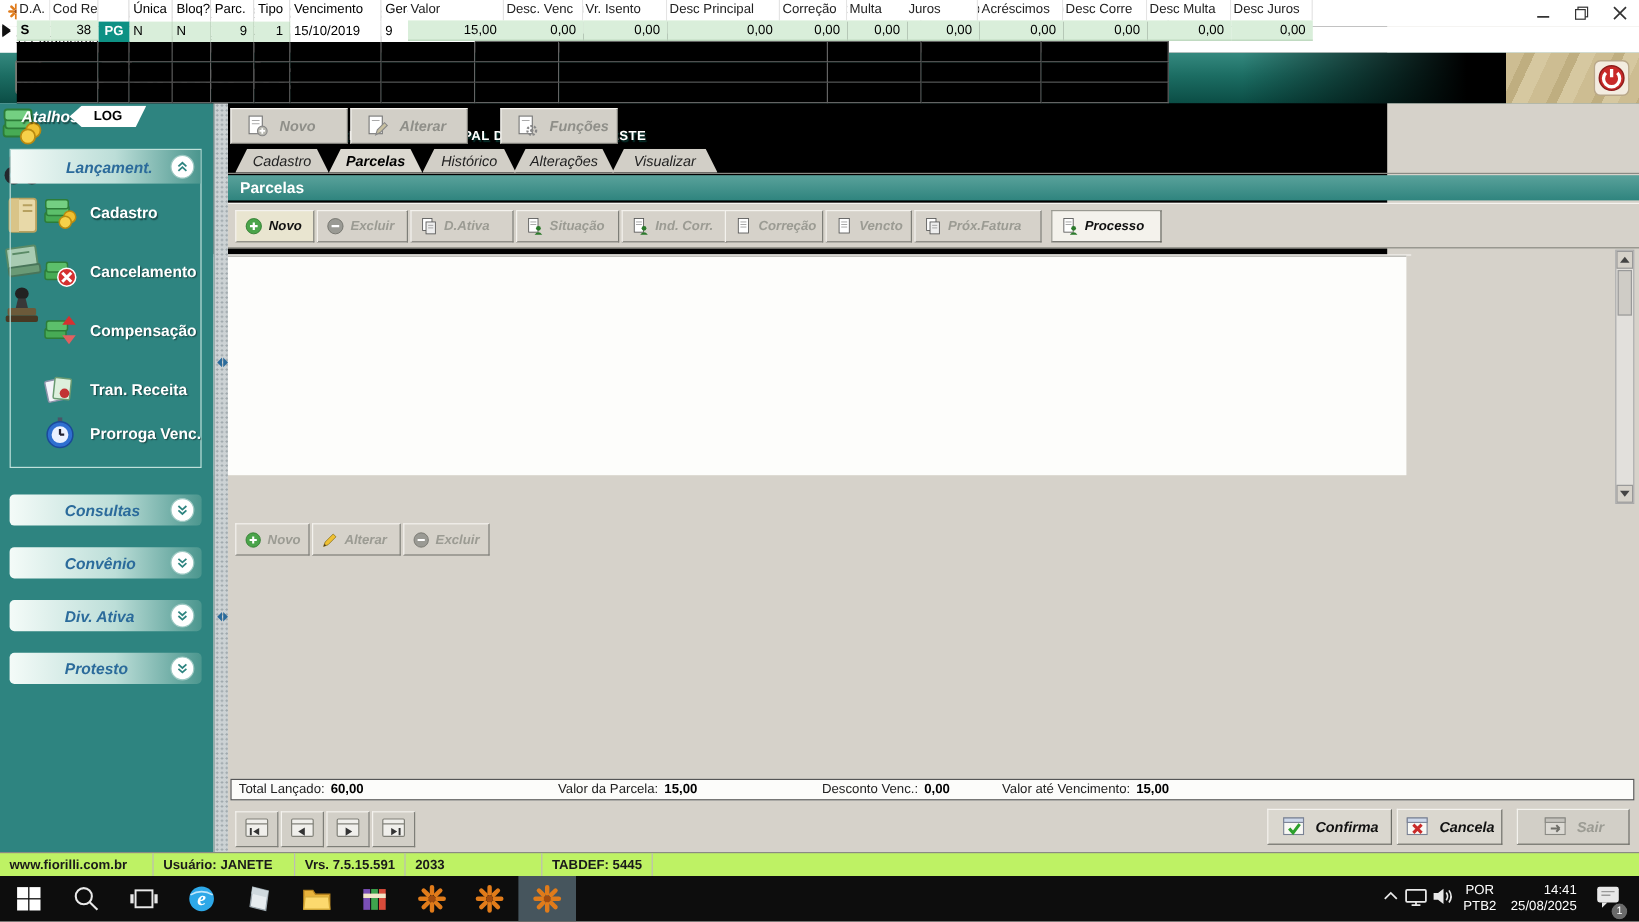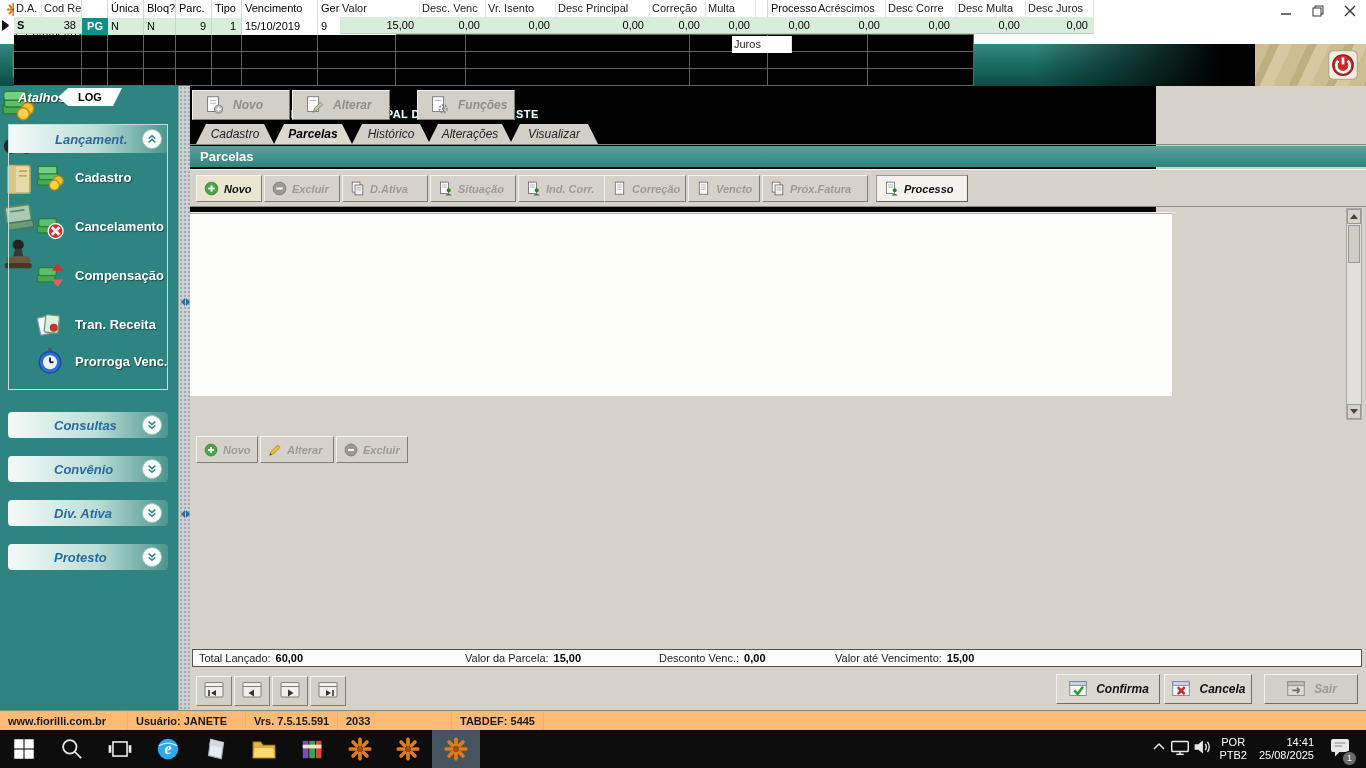--- a/index.html
+++ b/index.html
@@ -110,21 +110,21 @@
   .totItem{position:absolute;top:2px;white-space:nowrap}
   .totItem b{margin-left:5px;color:#000}
   .navbtn{position:absolute;top:676px;width:34px;height:28px;background:#d2cfc7;
           border:1px solid;border-color:#f4f2ee #7e7e78 #7e7e78 #f4f2ee;display:flex;align-items:center;justify-content:center}
   .footbtn{position:absolute;top:674px;height:30px;background:#dad7cf;border:1px solid;
           border-color:#f4f2ee #6e6e68 #6e6e68 #f4f2ee;display:flex;align-items:center;gap:7px;justify-content:center;
           font-size:12px;font-weight:bold;font-style:italic;color:#111;box-sizing:border-box}
   .footbtn.disabled{color:#9b9b93;background:#d2cfc7}
 
   
-  #statusbar{position:absolute;left:0;top:710px;width:1366px;height:20px;background:#fdba74;
+  #statusbar{position:absolute;left:0;top:710px;width:1366px;height:20px;background:#bef264;
           border-top:1px solid #8a8a84;box-sizing:border-box;display:flex;align-items:center;
           font-size:11px;font-weight:bold;color:#1a1a1a}
   .seg{height:20px;display:flex;align-items:center;padding:0 8px;border-right:1px solid #bdbbb7;
        box-sizing:border-box;white-space:nowrap;overflow:hidden}
 
   
   #taskbar{position:absolute;left:0;top:730px;width:1366px;height:38px;background:#0d0d0d;display:flex;align-items:center}
   .tkicon{width:48px;height:38px;display:flex;align-items:center;justify-content:center}
   .tkicon.active{background:#46555d}
   #tray{position:absolute;right:0;top:730px;height:38px;display:flex;align-items:center;color:#fff}
@@ -407,21 +407,21 @@
         <span class="arr-up"></span>
       </div>
     <div class="sbtn" style="bottom:0">
         <span class="arr-dn"></span>
       </div>
     <div class="abs" style="left:1px;top:16px;width:12px;height:38px;background:#cfccc6;border:1px solid #999;box-sizing:border-box"></div>
   </div>
   <div id="totals">
       <div class="totItem" style="left: 6px;"><span>Total Lançado:</span><b>60,00</b></div>
       <div class="totItem" style="left: 272px;"><span>Valor da Parcela:</span><b>15,00</b></div>
-      <div class="totItem" style="left: 466px;"><span>Desconto Venc.:</span><b>0,00</b></div>
+      <div class="totItem" style="left: 492px;"><span>Desconto Venc.:</span><b>0,00</b></div>
       <div class="totItem" style="left: 642px;"><span>Valor até Vencimento:</span><b>15,00</b></div>
     </div>
 
   <div id="statusbar">
       <div class="seg" style="width: 128px;">www.fiorilli.com.br</div>
       <div class="seg" style="width: 118px;">Usuário: JANETE</div>
       <div class="seg" style="width: 92px;">Vrs. 7.5.15.591</div>
       <div class="seg" style="width: 114px;">2033</div>
       <div class="seg" style="width: 92px;">TABDEF: 5445</div>
     </div>
@@ -814,21 +814,21 @@
     <div style="left: 190px; top: 430px; width: 1176px; height: 1px; background: rgb(246, 244, 240);"></div>
     <div style="left: 190px; top: 466px; width: 1172px; height: 182px; background: rgb(253, 253, 251); border-top: 1px solid rgb(176, 174, 168);">
       <div class="g2h" style="left: 14px; top: 0px; width: 28px; height: 17px;">D.A.</div>
       <div class="g2h" style="left: 42px; top: 0px; width: 40px; height: 17px;">Cod Rec</div>
       <div class="g2h" style="left: 340px; top: 0px; width: 80px; height: 17px;">Valor</div>
       <div class="g2h" style="left: 420px; top: 0px; width: 66px; height: 17px;">Desc. Venc</div>
       <div class="g2h" style="left: 486px; top: 0px; width: 70px; height: 28px;">Vr. Isento</div>
       <div class="g2h" style="left: 556px; top: 0px; width: 94px; height: 17px;">Desc Principal</div>
       <div class="g2h" style="left: 650px; top: 0px; width: 56px; height: 17px;">Correção</div>
       <div class="g2h" style="left: 706px; top: 0px; width: 50px; height: 17px;">Multa</div>
-      <div class="g2h" style="left: 732px; top: 0px; width: 60px; height: 17px; margin-top: 36px;">Juros</div>
+      <div class="g2h" style="left: 755px; top: 0px; width: 60px; height: 17px;">Juros</div>
       <div class="g2h" style="left: 816px; top: 0px; width: 70px; height: 17px;">Acréscimos</div>
       <div class="g2h" style="left: 886px; top: 0px; width: 70px; height: 17px;">Desc Corre</div>
       <div class="g2h" style="left: 956px; top: 0px; width: 70px; height: 17px;">Desc Multa</div>
       <div class="g2h" style="left: 1026px; top: 0px; width: 68px; height: 17px;">Desc Juros</div>
       <div class="abs tri-right" style="left: 2px; top: 20px;"></div>
       <div class="g2c" style="left: 14px; top: 17px; width: 28px; height: 17px; font-weight: bold;">S</div>
       <div class="g2c" style="left: 42px; top: 17px; width: 40px; height: 17px; text-align: right; padding-right: 6px;">38</div>
       <div class="g2c" style="left: 340px; top: 17px; width: 80px; height: 17px; text-align: right; padding-right: 6px;">15,00</div>
       <div class="g2c" style="left: 420px; top: 17px; width: 66px; height: 17px; text-align: right; padding-right: 6px;">0,00</div>
       <div class="g2c" style="left: 486px; top: 17px; width: 70px; height: 17px; text-align: right; padding-right: 6px;">0,00</div>

